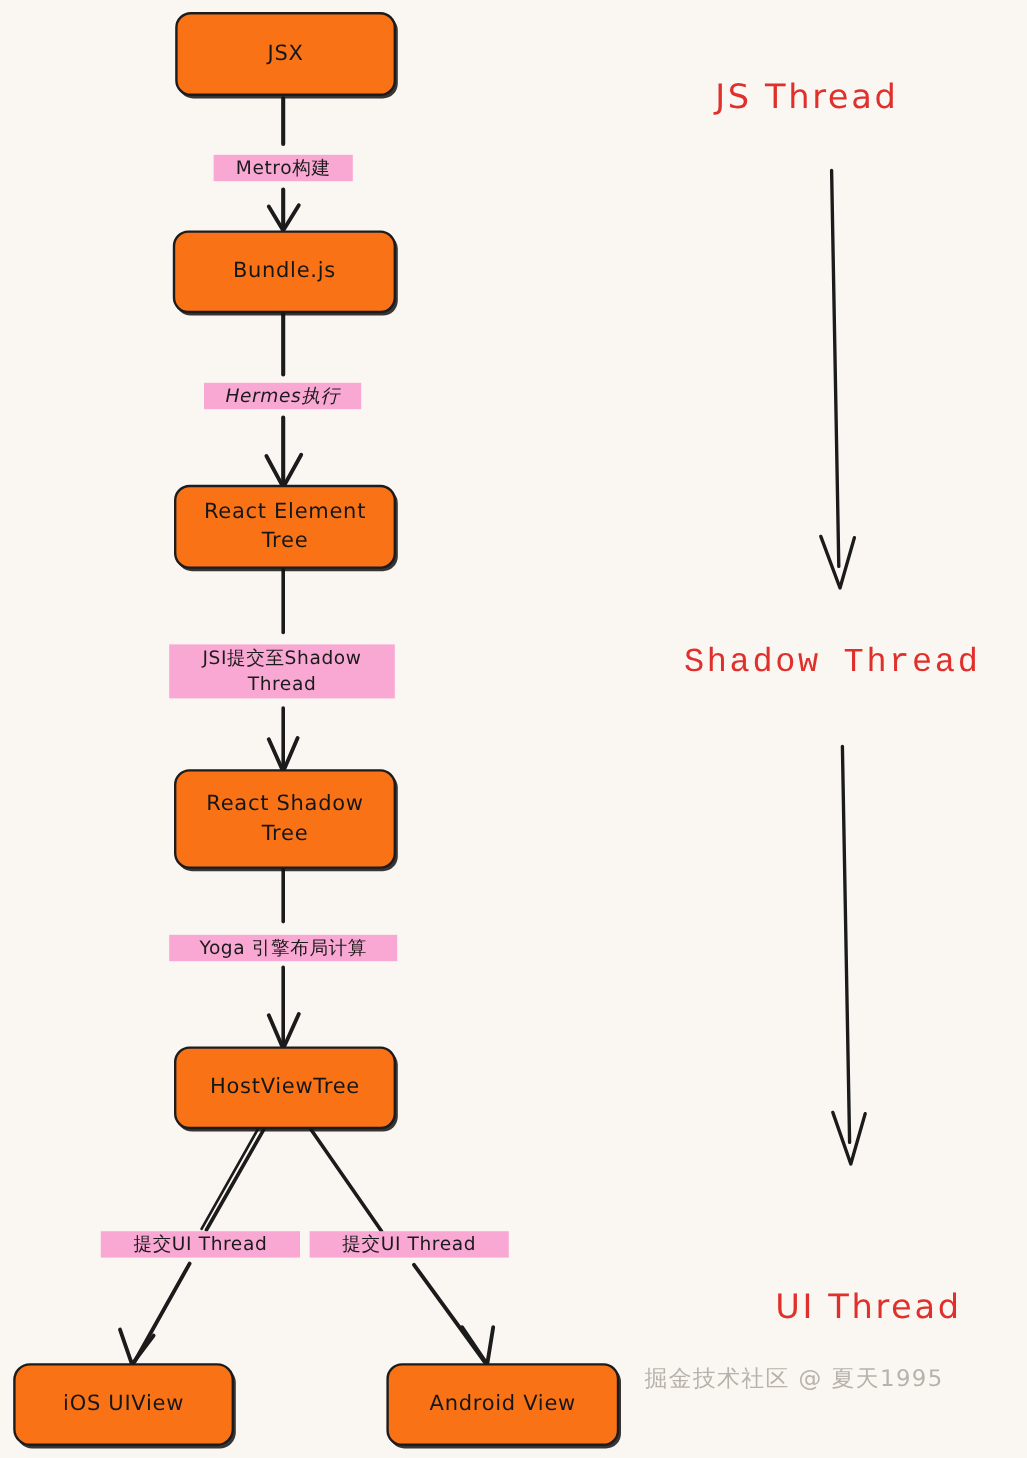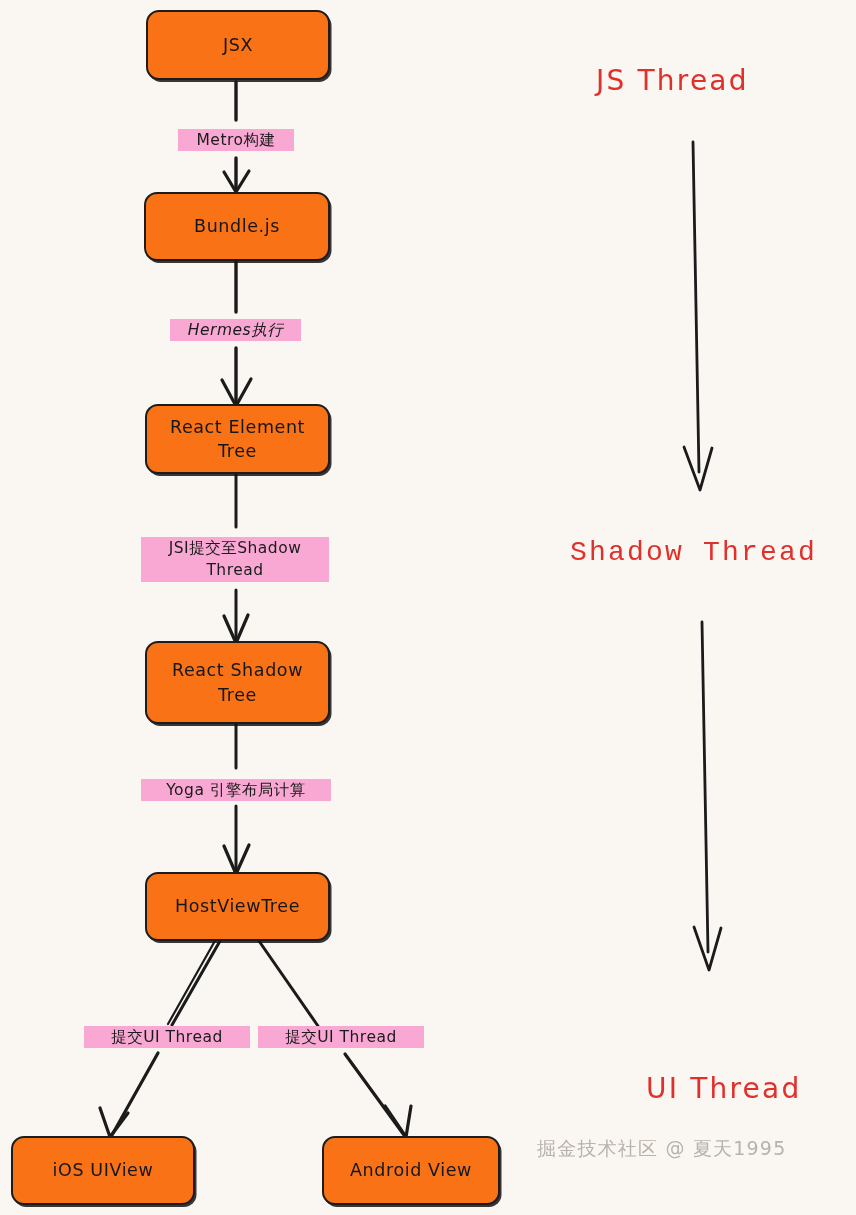--- a/index.html
+++ b/index.html
@@ -135,25 +135,25 @@
 
   <div class="node-box" style="left:145px; top:641px; width:185px; height:83px;">
     <span class="node-label">React Shadow
 Tree</span>
   </div>
 
   <div class="node-box" style="left:145px; top:872px; width:185px; height:69px;">
     <span class="node-label">HostViewTree</span>
   </div>
 
-  <div class="node-box" style="left:11px; top:1136px; width:184px; height:69px;">
+  <div class="node-box" style="left:11px; top:1136px; width:184px; height:69px;border-radius:14px;">
     <span class="node-label">iOS UIView</span>
   </div>
 
-  <div class="node-box" style="left:322px; top:1136px; width:178px; height:69px;">
+  <div class="node-box" style="left:322px; top:1136px; width:194px; height:69px;">
     <span class="node-label">Android View</span>
   </div>
 
   <div class="edge-label" style="left:178px; top:129px; width:110px;">Metro构建</div>
 
   <div class="edge-label" style="left:170px; top:319px; width:125px;font-style:italic;">Hermes执行</div>
 
   <div class="edge-label" style="left:141px; top:537px; width:182px;">JSI提交至Shadow
 Thread</div>
 

